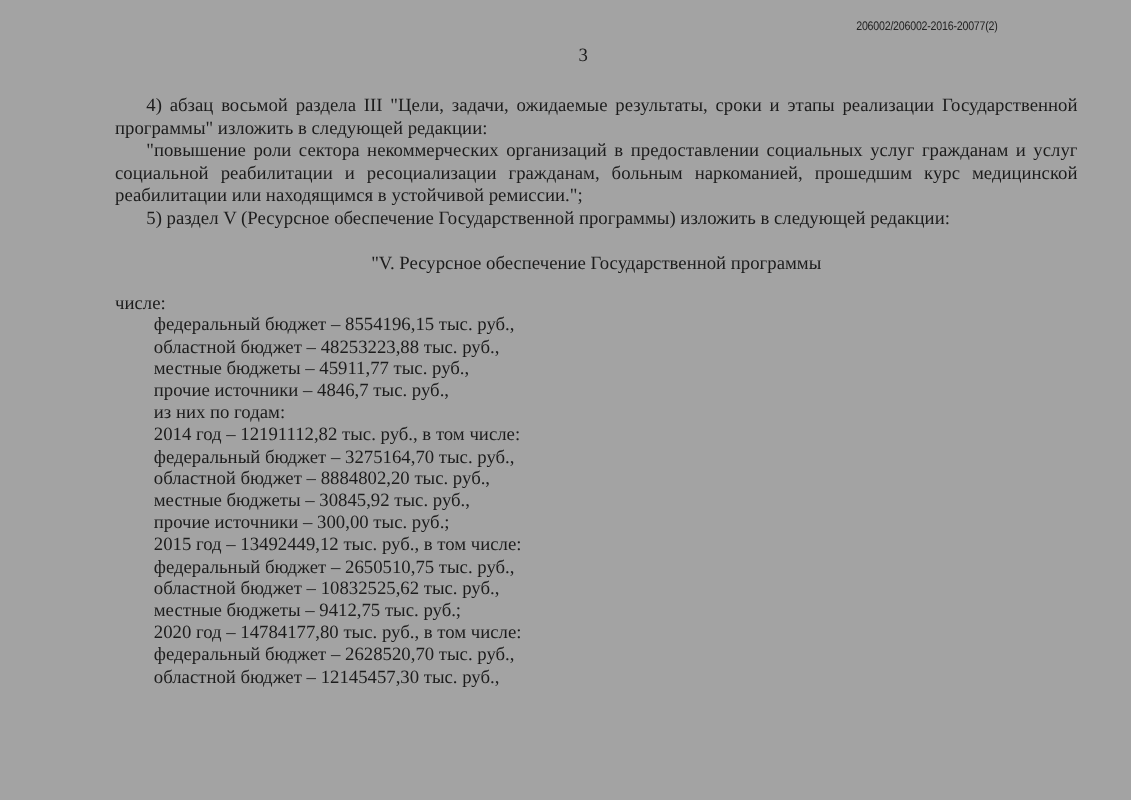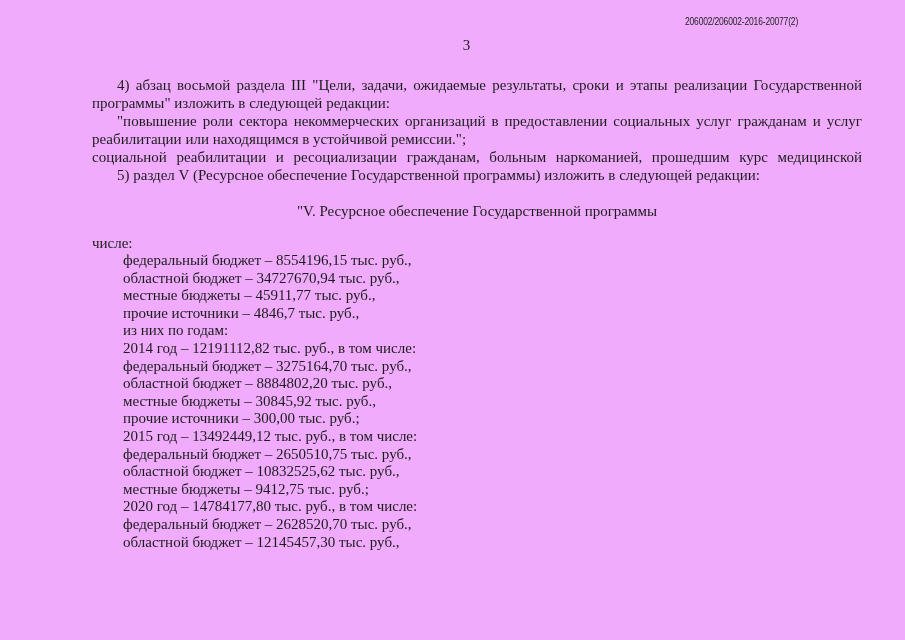--- a/index.html
+++ b/index.html
@@ -1,20 +1,20 @@
 <!DOCTYPE html>
 <html lang="ru"><head>
 <meta charset="utf-8">
 <style>
   html, body { margin: 0; padding: 0; background: #ffffff; }
   .page {
     position: relative;
     width: 905px;
     height: 640px;
-    background: #f0abfc;
+    background: #a3a3a3;
     overflow: hidden;
     font-family: "Liberation Serif", "DejaVu Serif", serif;
     font-size: 15px;
     color: #1c1c1c;
   }
   .doc-id {
     position: absolute;
     top: 16px;
     right: 107px;
     font-family: "Liberation Sans", "DejaVu Sans", sans-serif;
@@ -53,35 +53,35 @@
   <div class="doc-id">206002/206002-2016-20077(2)</div>
   <div class="content">
     <div class="pageno">3</div>
     <div id="paragraphs">
         <div class="para">
           <div class="line first just">4) абзац восьмой  раздела III "Цели, задачи, ожидаемые результаты, сроки и этапы реализации Государственной</div>
           <div class="line">программы" изложить в следующей редакции:</div>
         </div>
         <div class="para">
           <div class="line first just">"повышение роли сектора некоммерческих организаций в предоставлении социальных услуг гражданам и услуг</div>
+          <div class="line just">социальной реабилитации и ресоциализации гражданам, больным наркоманией, прошедшим курс медицинской</div>
           <div class="line">реабилитации или находящимся в устойчивой ремиссии.";</div>
-          <div class="line just">социальной реабилитации и ресоциализации гражданам, больным наркоманией, прошедшим курс медицинской</div>
         </div>
         <div class="para">
           <div class="line first">5) раздел V (Ресурсное обеспечение Государственной программы) изложить в следующей редакции:</div>
         </div>
         <div class="para heading">
           <div class="line center">"V. Ресурсное обеспечение Государственной программы</div>
         </div>
         <div class="para gap">
           <div class="line">числе:</div>
         </div>
         <div class="para list">
           <div class="line">федеральный бюджет – 8554196,15 тыс. руб.,</div>
-          <div class="line">областной бюджет – 34727670,94 тыс. руб.,</div>
+          <div class="line">областной бюджет – 48253223,88 тыс. руб.,</div>
           <div class="line">местные бюджеты – 45911,77 тыс. руб.,</div>
           <div class="line">прочие источники – 4846,7 тыс. руб.,</div>
           <div class="line">из них по годам:</div>
           <div class="line">2014 год – 12191112,82 тыс. руб., в том числе:</div>
           <div class="line">федеральный бюджет – 3275164,70 тыс. руб.,</div>
           <div class="line">областной бюджет – 8884802,20 тыс. руб.,</div>
           <div class="line">местные бюджеты – 30845,92 тыс. руб.,</div>
           <div class="line">прочие источники – 300,00 тыс. руб.;</div>
           <div class="line">2015 год – 13492449,12 тыс. руб., в том числе:</div>
           <div class="line">федеральный бюджет – 2650510,75 тыс. руб.,</div>

